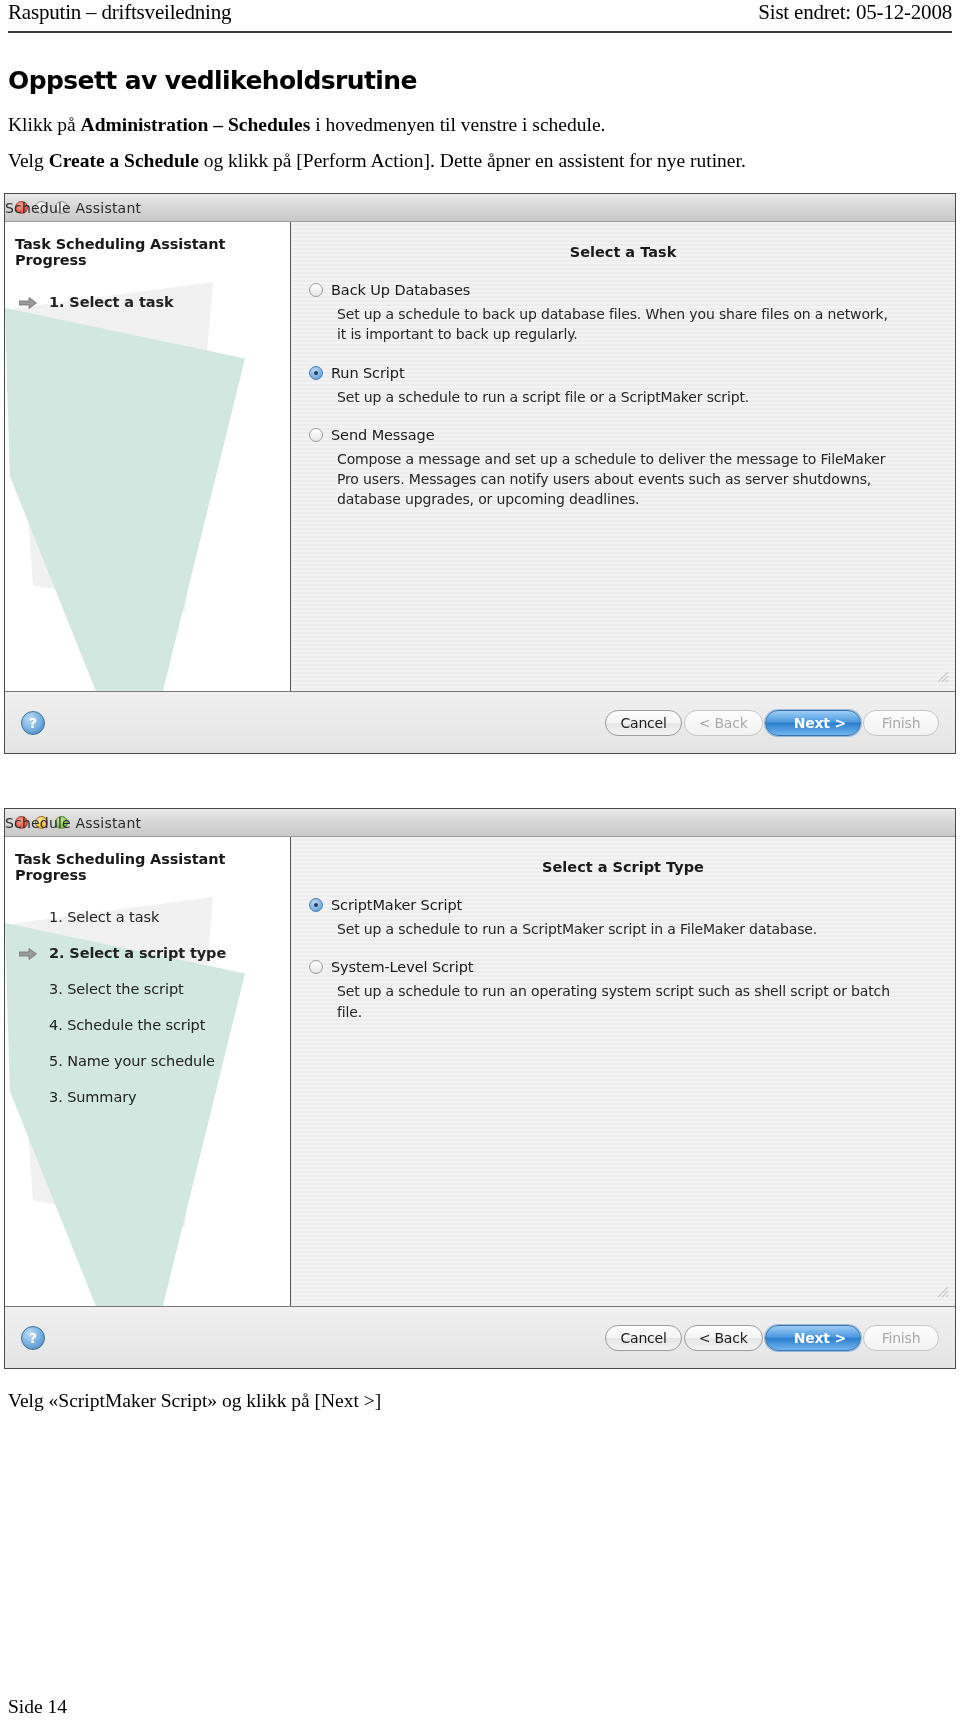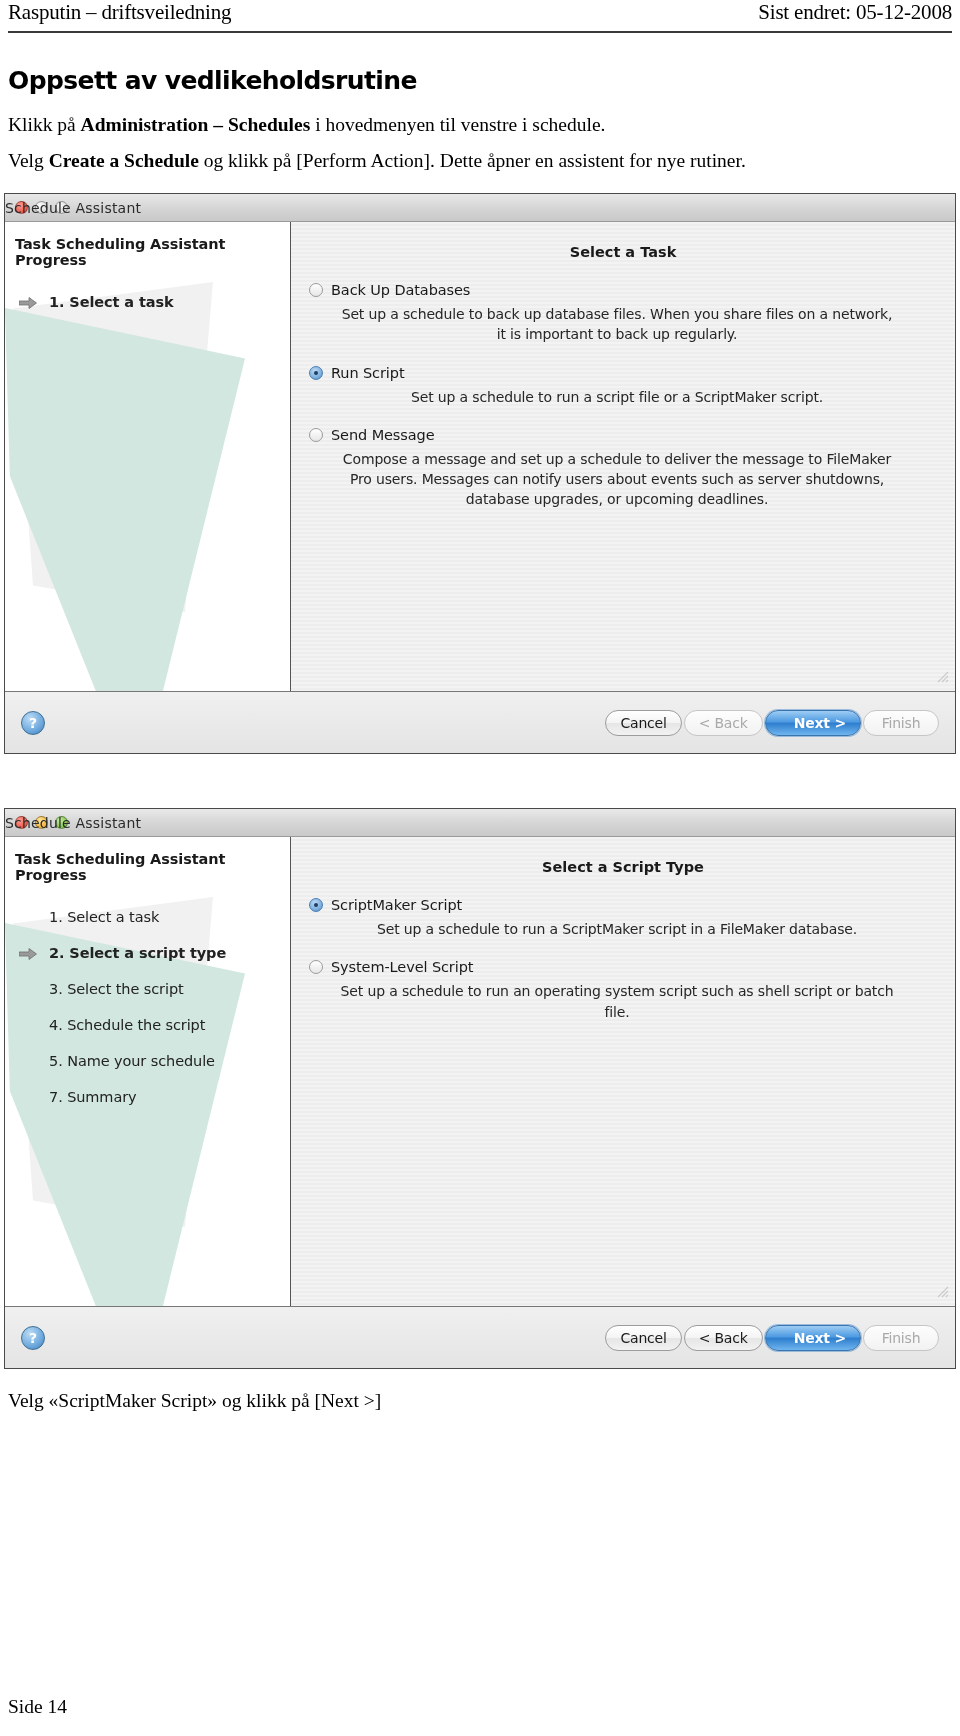--- a/index.html
+++ b/index.html
@@ -218,21 +218,21 @@
     overflow: hidden;
   }
   .pane-title {
     text-align: center;
     font-family: "DejaVu Sans", sans-serif;
     font-weight: bold;
     font-size: 14.5px;
     color: #1a1a1a;
     margin-bottom: 22px;
   }
-  .option { margin-bottom: 6px; text-align: center; }
+  .option { margin-bottom: 6px; }
   .opt-row {
     display: flex;
     align-items: center;
     gap: 8px;
   }
   .radio {
     width: 14px;
     height: 14px;
     border-radius: 50%;
     box-sizing: border-box;
@@ -470,21 +470,21 @@
         <li class="step">
           <span>3. Select the script</span>
         </li>
         <li class="step">
           <span>4. Schedule the script</span>
         </li>
         <li class="step">
           <span>5. Name your schedule</span>
         </li>
         <li class="step">
-          <span>7. Summary</span>
+          <span>3. Summary</span>
         </li>
       </ul>
     </div>
 
     <div class="content">
       <div class="pane-title">Select a Script Type</div>
 
       <div class="option">
         <div class="opt-row">
           <span class="radio on"></span>

